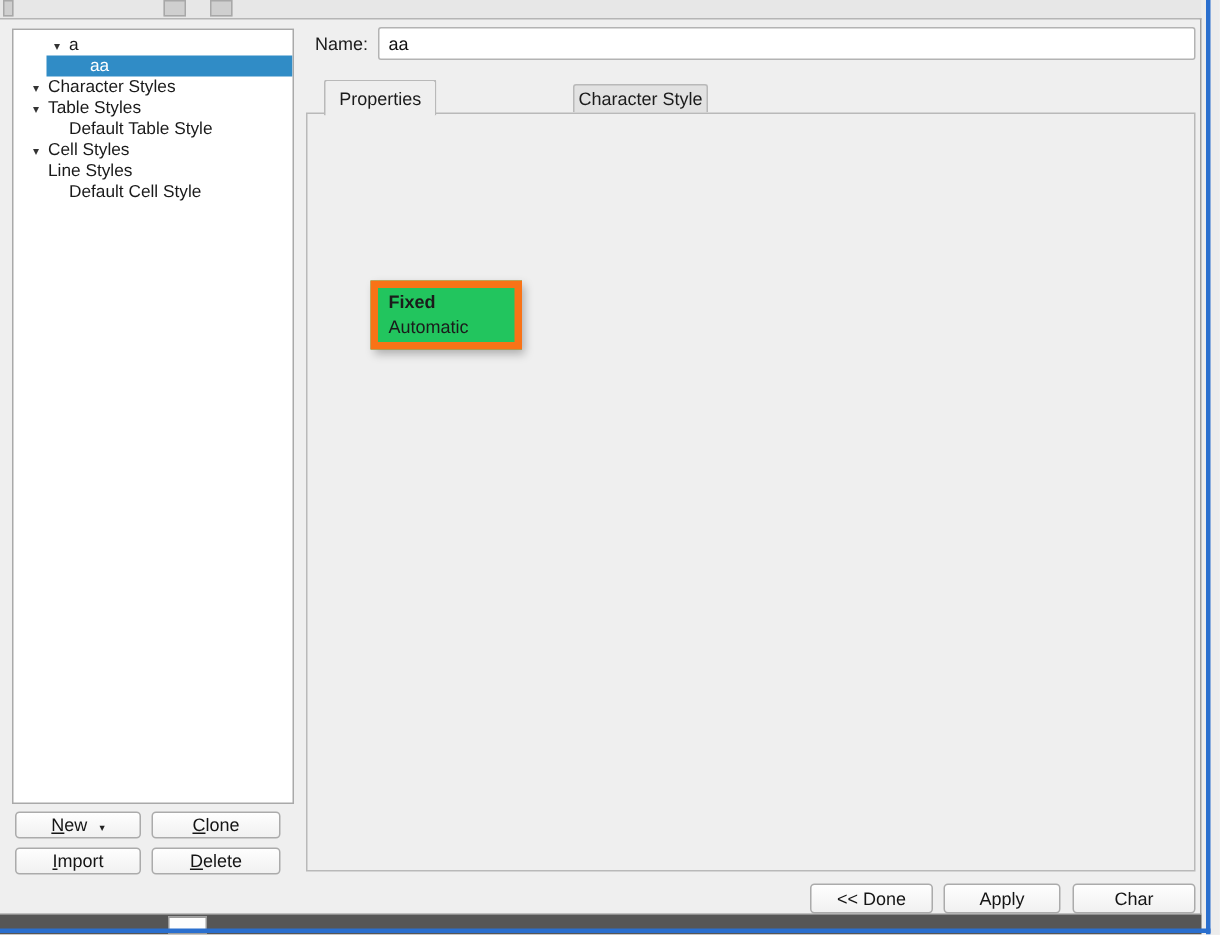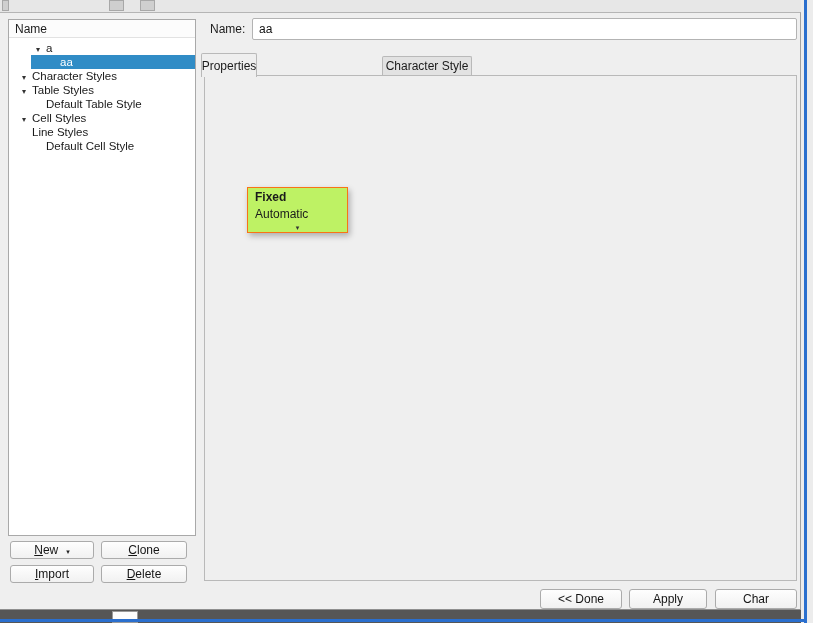--- a/index.html
+++ b/index.html
@@ -62,21 +62,21 @@
   .cb.on::before{content:"✓";position:absolute;left:1px;top:-3px;font-size:13px;font-weight:700;color:#111}
   .cbl{position:absolute;font-size:12px;font-weight:700;color:#1b1b1b;white-space:nowrap}
 
   
   .tab{position:absolute;display:flex;align-items:center;justify-content:center;font-size:12px;border:1px solid #b9b9b9;border-bottom:none;border-radius:2px 2px 0 0}
   .tab.active{top:40px;height:24px;background:#efefef;z-index:3}
   .tab.inactive{top:43px;height:19px;background:#e2e2e2}
   .panel{position:absolute;left:204px;top:62px;width:593px;height:506px;background:#efefef;border:1px solid #b9b9b9;z-index:1}
 
   
-  .popup{position:absolute;background:#bef264;border:1px solid #f97316;box-shadow:2px 3px 6px rgba(0,0,0,.28);z-index:10;overflow:hidden}
+  .popup{position:absolute;background:#22c55e;border:5px solid #f97316;box-shadow:2px 3px 6px rgba(0,0,0,.28);z-index:10;overflow:hidden}
   .pitem{height:17px;display:flex;align-items:center;padding:0 7px;font-size:12px;white-space:nowrap}
   .pitem.b{font-weight:700}
   .pmore{height:11px;display:flex;align-items:center;justify-content:center;font-size:7px;color:#333}
 
   
   .alico{width:15px;display:flex;flex-direction:column;gap:2px}
   .alico i{height:2px;background:#3a3a3a;display:block;width:100%}
   .al-left i:nth-child(2),.al-left i:nth-child(4){width:65%}
   .al-center i:nth-child(2),.al-center i:nth-child(4){width:65%;margin:0 auto}
   .al-right i:nth-child(2),.al-right i:nth-child(4){width:65%;margin-left:auto}
@@ -138,23 +138,20 @@
   </div>
   <div class="right-strip"></div>
   <div class="vline"></div>
   <div class="bottom-strip"></div>
   <div class="page-frag"></div>
   <div class="hline"></div>
 
   <div class="dialog">
 
     <div class="list">
-      <div class="listhead">
-        <span>Name</span>
-      </div>
       <div class="rows">
         <div class="row l1e">
             <span class="expander"></span>
             <span class="rlabel">a</span>
           </div>
         <div class="row sel">
             <span class="rlabel">aa</span>
           </div>
         <div class="row l0">
             <span class="expander"></span>
@@ -190,21 +187,21 @@
     <div class="pbtn" style="left:10px;top:552px;width:84px;height:18px">
         <span class="mn">Import</span>
       </div>
     <div class="pbtn" style="left:101px;top:552px;width:86px;height:18px">
         <span class="mn">Delete</span>
       </div>
 
     <span class="flabel" style="left:210px;top:9px">Name:</span>
     <input class="tinput" style="left: 252px; top: 5px; width: 545px; height: 22px;" value="aa">
 
-    <div class="tab active" style="left:201px;width:56px">
+    <div class="tab active" style="left:216px;width:75px">
         <span>Properties</span>
       </div>
     <div class="tab inactive" style="left:382px;width:90px">
         <span>Character Style</span>
       </div>
     <div class="panel"></div>
 
     <span class="flabel" style="left:216px;top:76px">Based On:</span>
     <div class="combo" style="left:278px;top:71px;width:132px;height:21px">
         <span>a</span>

